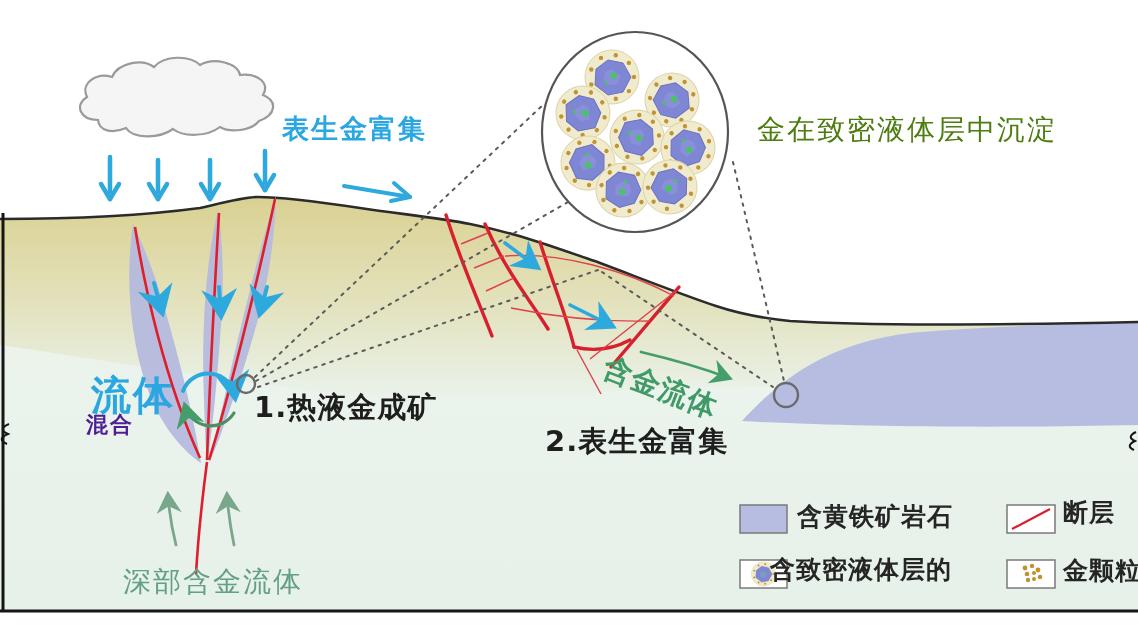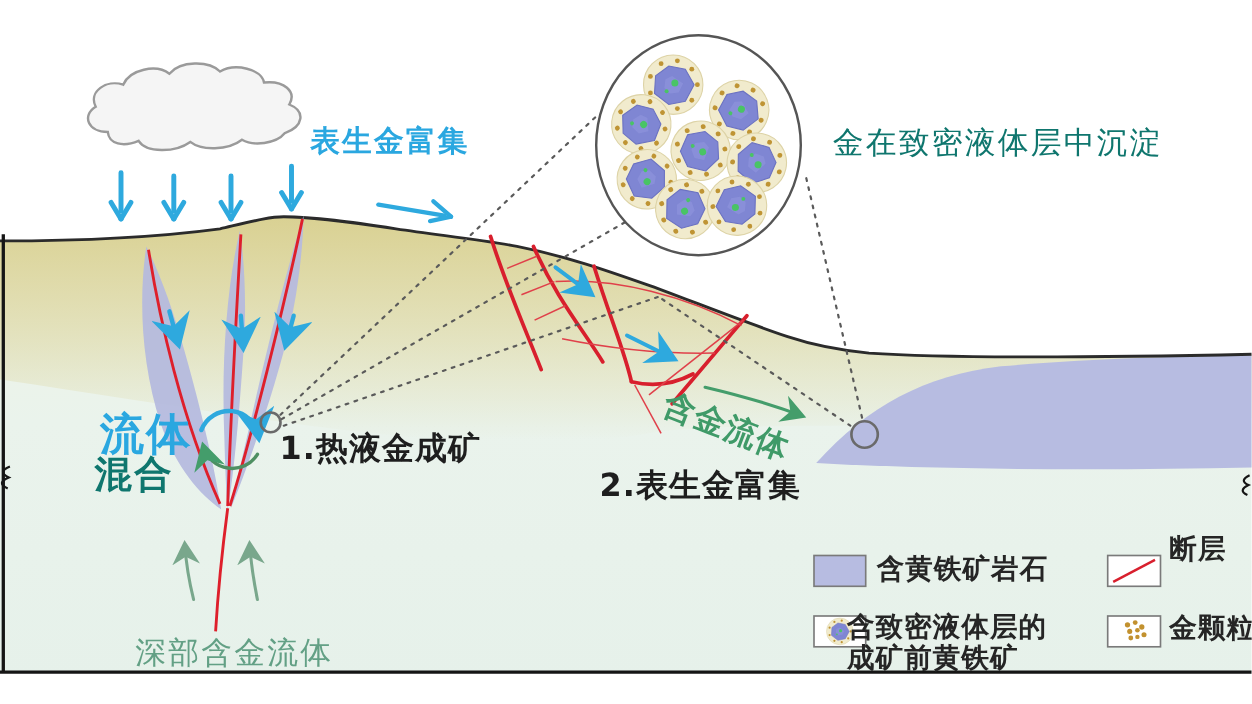--- a/index.html
+++ b/index.html
@@ -2,32 +2,32 @@
 <html><head>
 <meta charset="utf-8">
 <style>
   html,body{margin:0;padding:0;background:#fff;}
   .stage{
     position:relative;width:1138px;height:640px;background:#ffffff;overflow:hidden;
     font-family:"DejaVu Sans",sans-serif;
   }
   .stage svg{position:absolute;left:0;top:0;}
   .lbl{position:absolute;white-space:nowrap;line-height:1.12;}
-  .lbl-title{left:757px;top:114px;font-size:28px;font-weight:500;color:#0f766e;letter-spacing:2px;}
+  .lbl-title{left:757px;top:114px;font-size:28px;font-weight:500;color:#4d7c0f;letter-spacing:2px;}
   .lbl-precip{left:282px;top:114px;font-size:27px;font-weight:600;color:#2aa7e0;letter-spacing:2px;}
   .lbl-fluid{left:91px;top:373px;font-size:40px;font-weight:600;color:#2aa7e0;letter-spacing:2px;}
-  .lbl-mixing{left:86px;top:413px;font-size:34px;font-weight:600;color:#0f766e;letter-spacing:2px;}
+  .lbl-mixing{left:86px;top:413px;font-size:22px;font-weight:600;color:#4c1d95;letter-spacing:2px;}
   .lbl-stage1{left:254px;top:391px;font-size:29px;font-weight:600;color:#1e1e1e;letter-spacing:1px;text-align:right;}
   .lbl-stage2{left:545px;top:425px;font-size:29px;font-weight:600;color:#1e1e1e;letter-spacing:1px;}
   .lbl-goldfluid{left:610px;top:351px;font-size:29px;font-weight:600;color:#3f9a68;letter-spacing:1px;
     transform:rotate(21deg);transform-origin:left top;}
-  .lbl-deepfluid{left:123px;top:578px;font-size:28px;font-weight:500;color:#63a085;letter-spacing:2px;}
+  .lbl-deepfluid{left:123px;top:566px;font-size:28px;font-weight:500;color:#63a085;letter-spacing:2px;}
   .lbl-leg{font-size:25px;font-weight:700;color:#252525;letter-spacing:1px;}
   .leg1{left:797px;top:503px;}
-  .leg2{left:1063px;top:485px;}
+  .leg2{left:1063px;top:499px;}
   .leg3{left:770px;top:556px;white-space:normal;width:230px;line-height:28px;}
   .leg4{left:1063px;top:557px;}
 </style>
 </head>
 <body>
 
 <div class="stage">
 
 <svg width="1138" height="640" viewBox="0 0 1138 640">
   <defs>
@@ -221,16 +221,16 @@
 <div class="lbl lbl-precip">表生金富集</div>
 <div class="lbl lbl-fluid">流体</div>
 <div class="lbl lbl-mixing">混合</div>
 <div class="lbl lbl-stage1">1.热液金成矿</div>
 <div class="lbl lbl-stage2">2.表生金富集</div>
 <div class="lbl lbl-goldfluid">含金流体</div>
 <div class="lbl lbl-deepfluid">深部含金流体</div>
 
 <div class="lbl lbl-leg leg1">含黄铁矿岩石</div>
 <div class="lbl lbl-leg leg2">断层</div>
-<div class="lbl lbl-leg leg3"><span>含致密液体层的</span><br><span>成矿前黄铁矿</span></div>
+<div class="lbl lbl-leg leg3"><span>含致密液体层的</span><br></div>
 <div class="lbl lbl-leg leg4">金颗粒</div>
 
 </div>
 
 </body></html>

